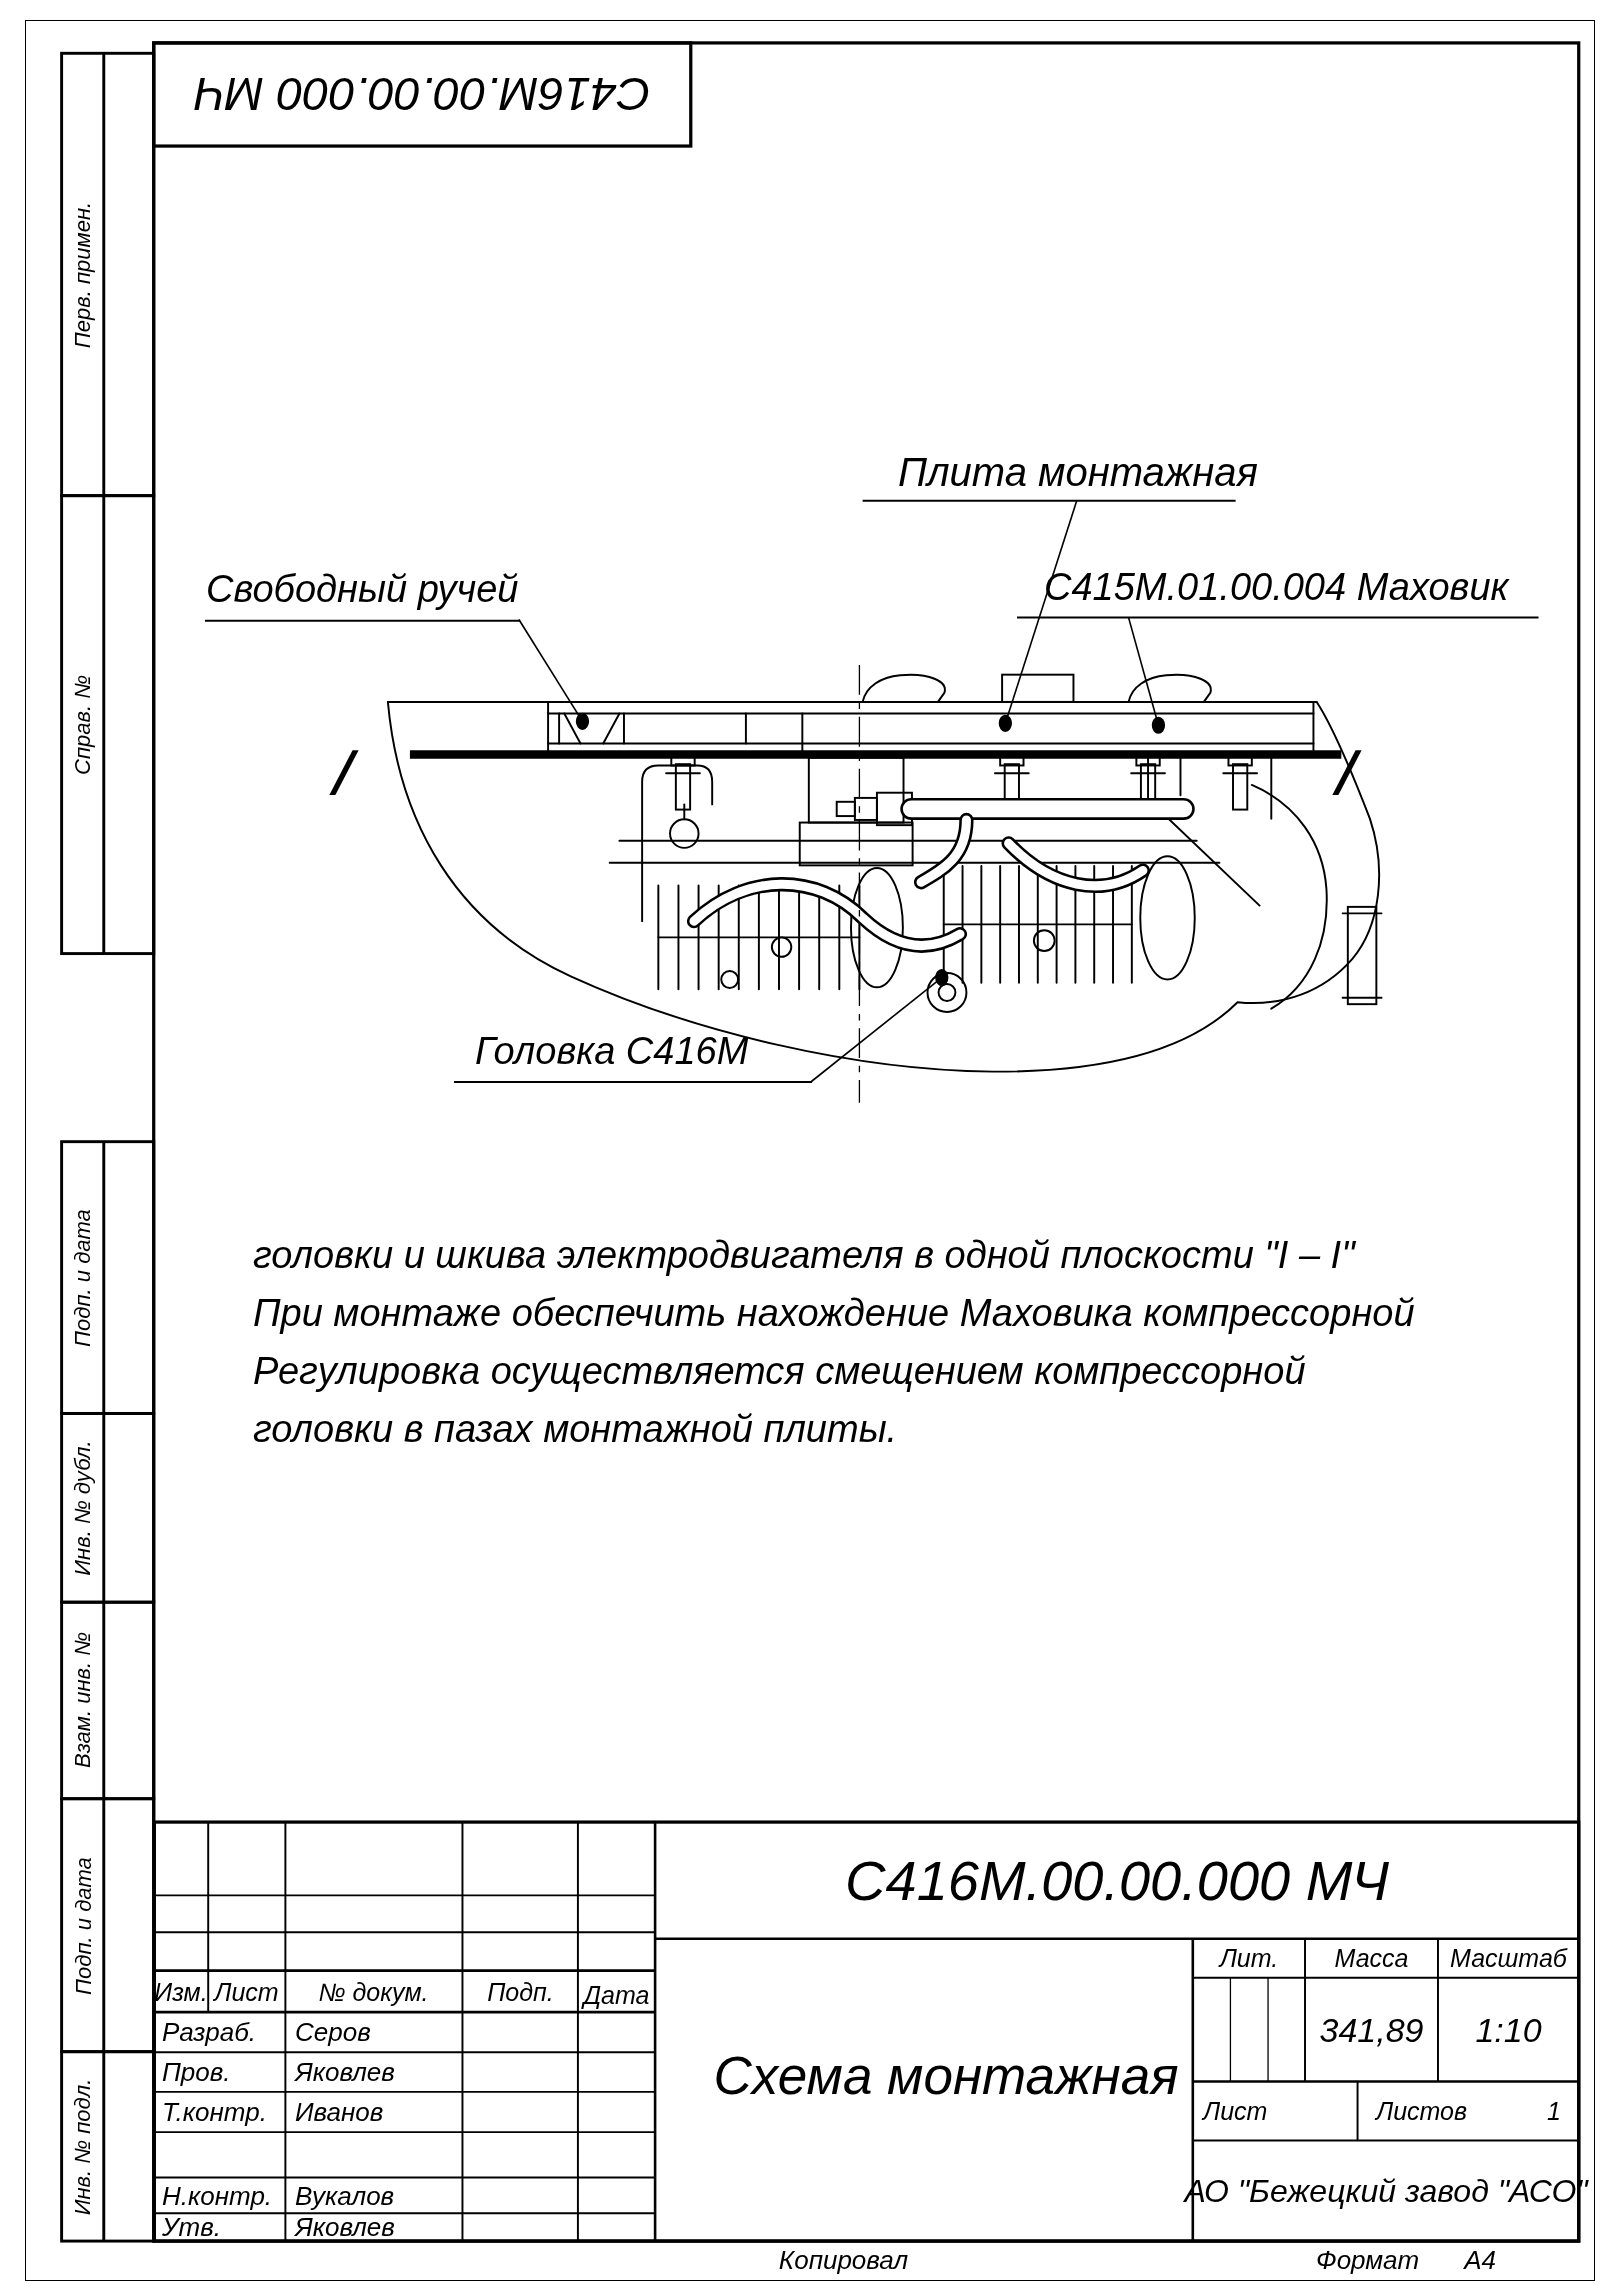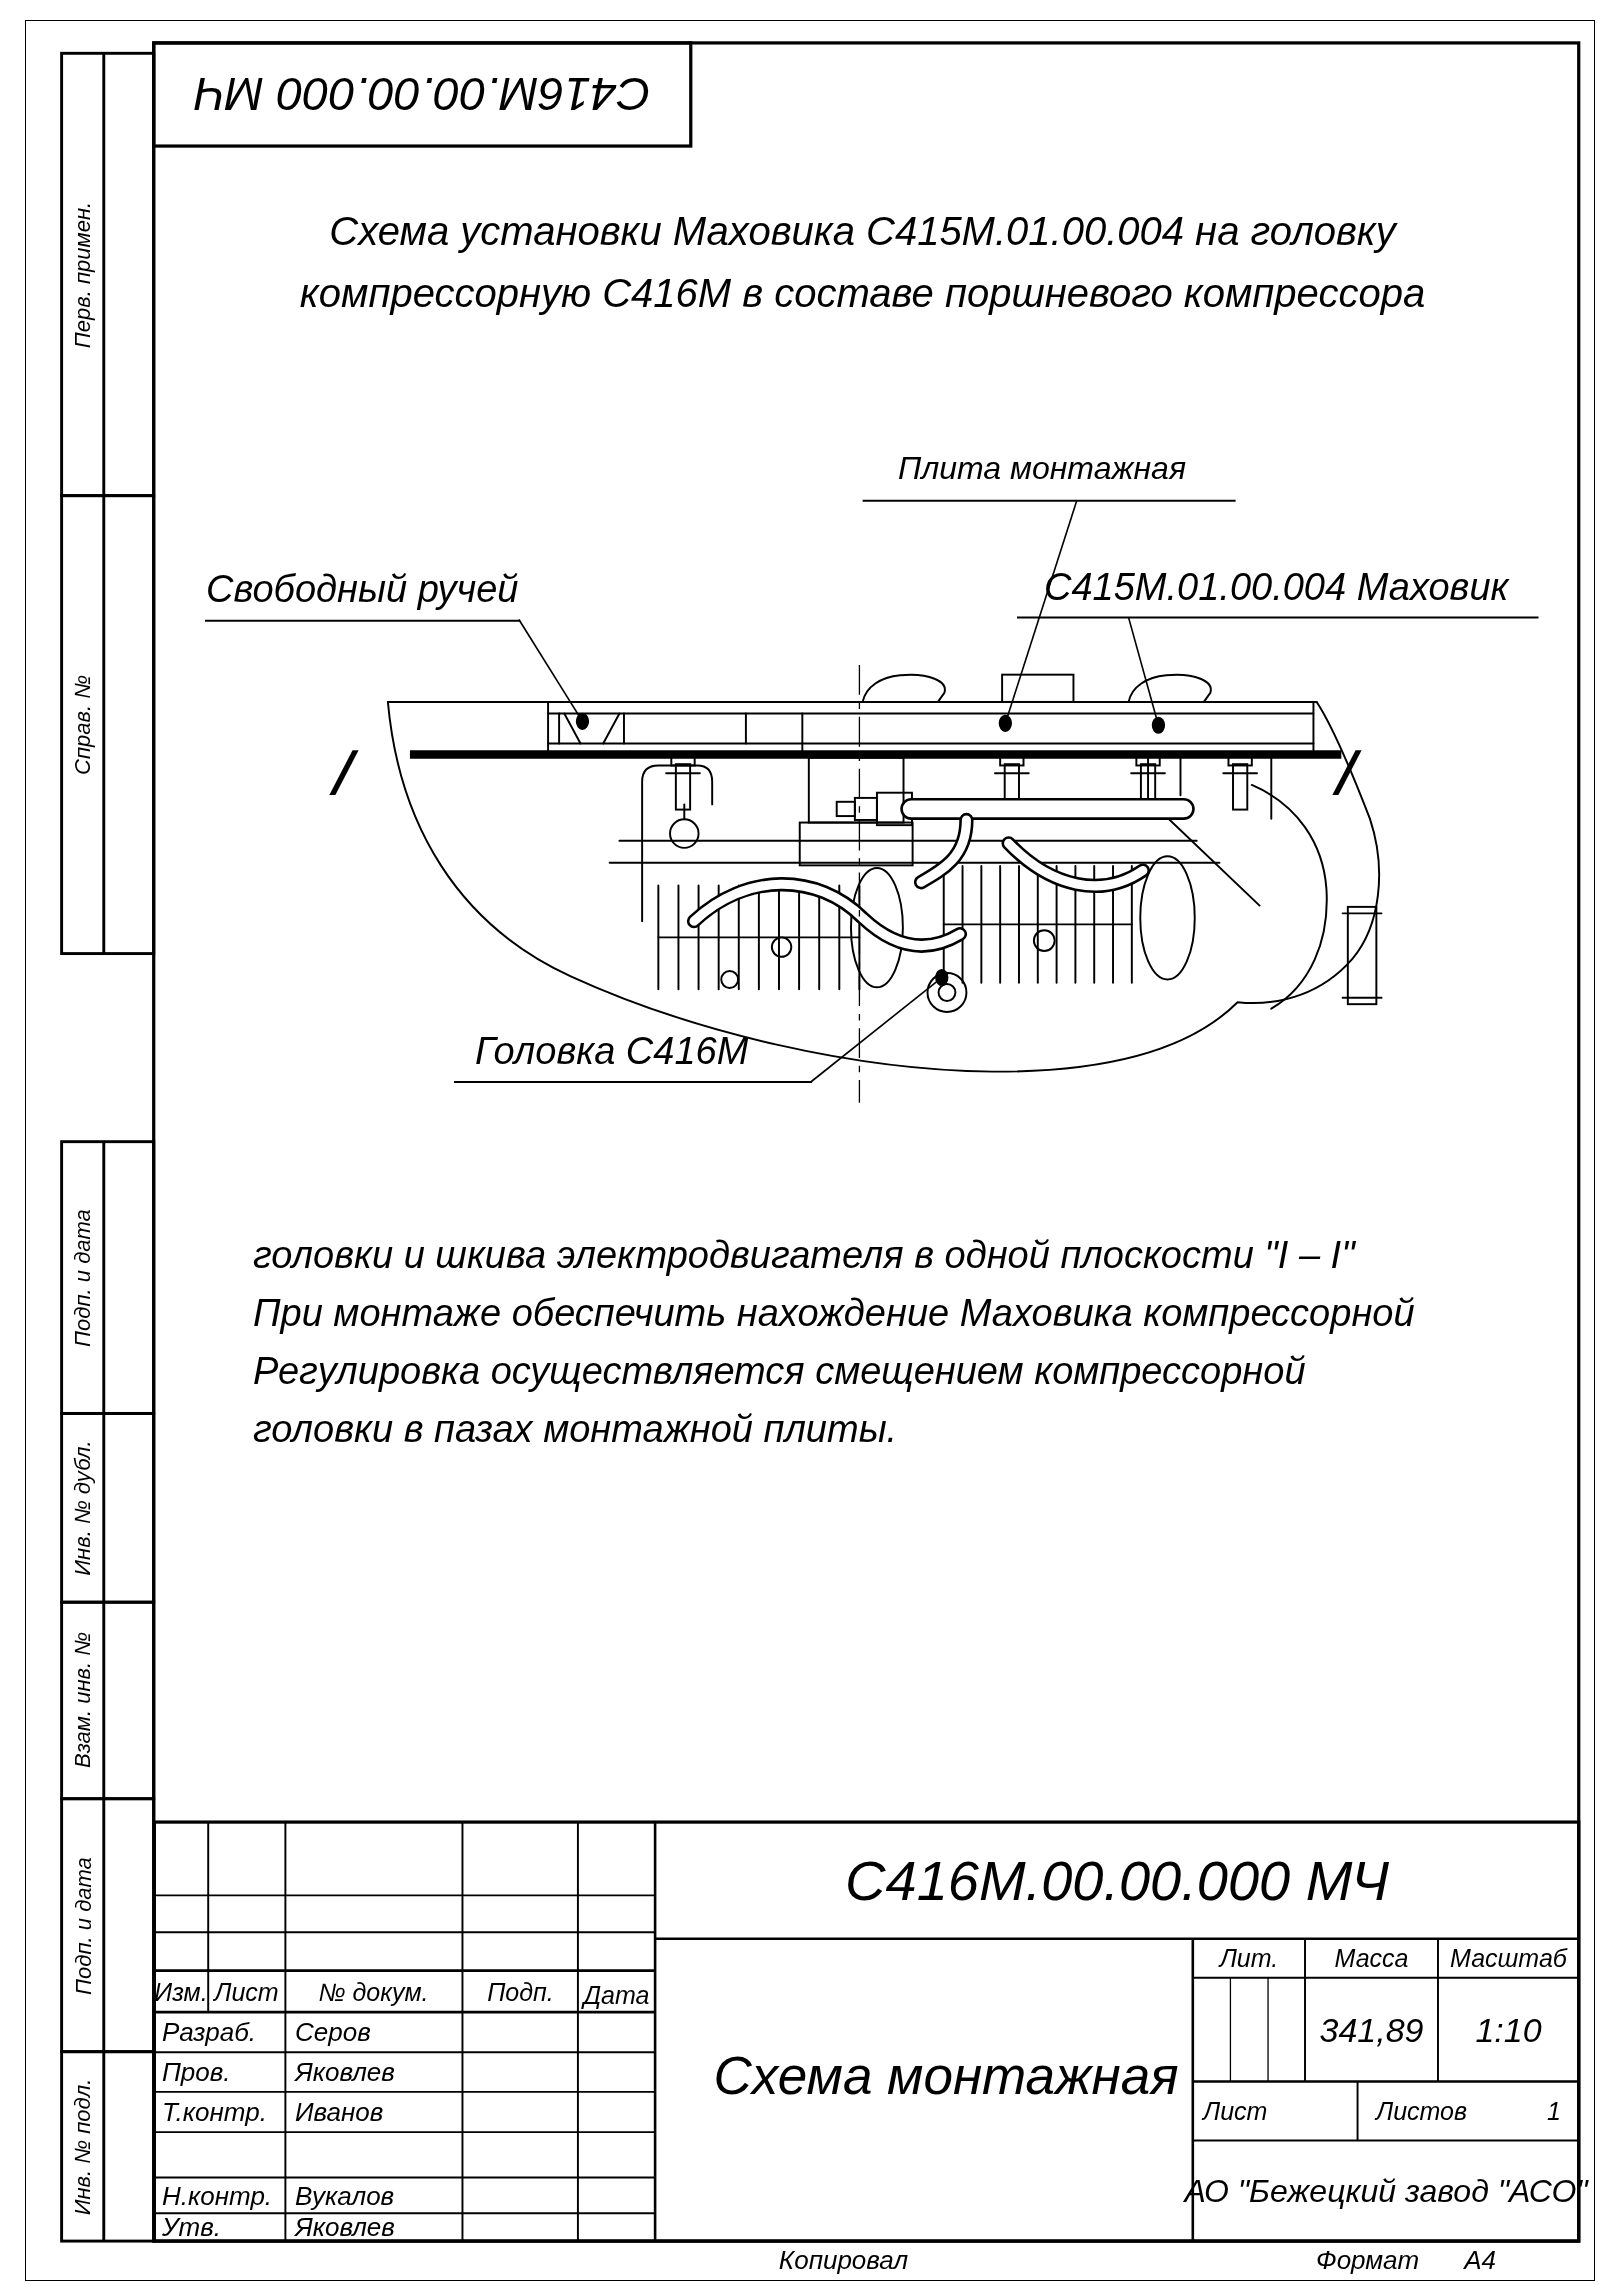--- a/index.html
+++ b/index.html
@@ -179,26 +179,22 @@
 
       <line x1="1010" y1="2989" x2="2434" y2="2989" stroke-width="4"></line>
       <line x1="1839" y1="3049" x2="2434" y2="3049"></line>
       <line x1="1839" y1="3209" x2="2434" y2="3209" stroke-width="4"></line>
       <line x1="1839" y1="3300" x2="2434" y2="3300"></line>
     </g>
   </svg>
 
   <div class="cell rot180 it lbl" style="left:154px;top:43px;width:537px;height:103px;font-size:47px;">С416М.00.00.000 МЧ</div>
 
-  <div class="abs it" style="left:272px;top:200px;width:1181px;text-align:center;font-size:40px;">
-    <div class="lh lbl">Схема установки Маховика С415М.01.00.004 на головку</div>
-    <div class="lh lbl">компрессорную С416М в составе поршневого компрессора</div>
-  </div>
-
-  <div class="abs it lbl" style="left:898px;top:450px;font-size:32px;">Плита монтажная</div>
+
+  <div class="abs it lbl" style="left:898px;top:450px;font-size:40px;">Плита монтажная</div>
   <div class="abs it lbl" style="left:206px;top:568px;font-size:38px;">Свободный ручей</div>
   <div class="abs it lbl" style="left:1044px;top:566px;font-size:38px;">С415М.01.00.004 Маховик</div>
   <div class="abs it lbl" style="left:475px;top:1030px;font-size:38px;">Головка С416М</div>
 
   <div class="cell it" style="left:317px;top:727px;width:52px;height:91px;font-size:65px;transform:skewX(-18deg);">I</div>
   <div class="cell it" style="left:1320px;top:727px;width:52px;height:91px;font-size:65px;transform:skewX(-18deg);">I</div>
 
   <div class="abs it" style="left:253px;top:1226px;width:1291px;font-size:38px;line-height:58px;">
     <div class="lbl">головки и шкива электродвигателя в одной плоскости "I – I"</div>
     <div class="lbl">При монтаже обеспечить нахождение Маховика компрессорной</div>

